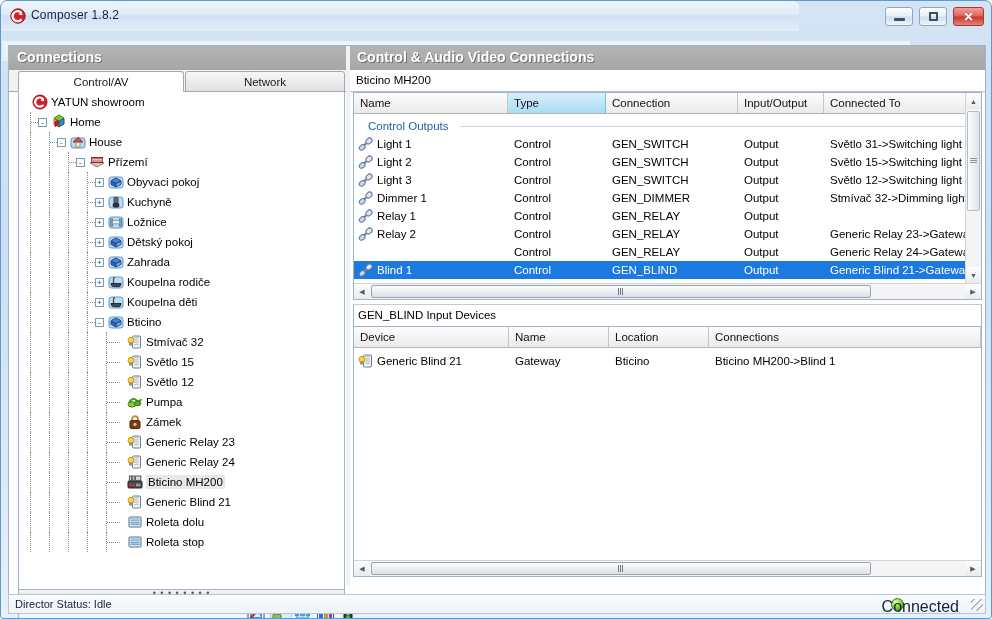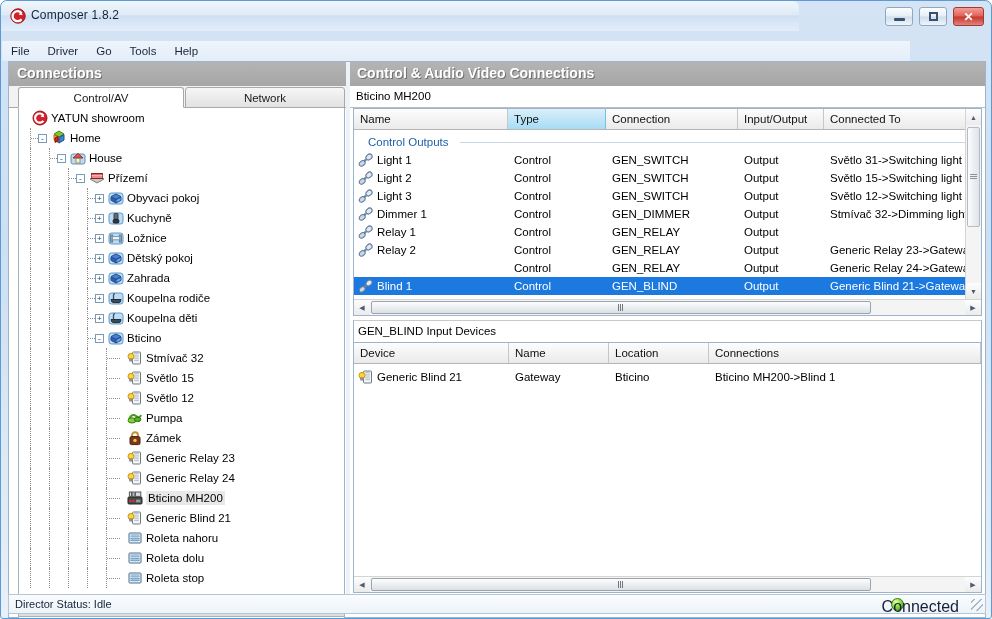--- a/index.html
+++ b/index.html
@@ -66,21 +66,21 @@
     background: linear-gradient(to bottom,#eef4fb 0%, #e4edf8 100%);
     margin-top: 10px;
   }
   .menu-item {
     float: left; height: 20px; line-height: 20px;
     padding: 0 9px; font-size: 11.5px; color: #18263a; cursor: default;
   }
 
   
   #client {
-    position: absolute; left: 7px; top: 60px;
+    position: absolute; left: 7px; top: 44px;
     width: 978px; height: 557px;
     background: #ffffff;
     border: 1px solid #9cb4cc;
   }
 
   
   #left-panel {
     position: absolute; left: 0; top: 0; width: 337px; height: 539px;
     background: #ffffff;
   }
@@ -630,33 +630,20 @@
             <span class="dotline" style="left:49px;top:0;height:20px;"></span>
             <span class="dotline" style="left:68px;top:0;height:20px;"></span>
             <span class="dotline" style="left:87px;top:0;height:20px;"></span>
             <span style="position:absolute;left:88px;top:10px;width:13px;border-top:1px dotted #8d8d8d;"></span>
             <span style="position:absolute;left:108px;top:0;"><svg class="ico" width="16" height="16" viewBox="0 0 16 16">
                 <rect x="5.5" y="2" width="8" height="12" rx="1" fill="#f3f5f7" stroke="#6e7a86"></rect>
         <path d="M7.2 3.4 H11.8 M7.2 5.2 H11.8 M7.2 7 H11.8 M7.2 8.8 H11.8 M7.2 10.6 H11.8" stroke="#b7c0c9"></path>
         <circle cx="4" cy="6.4" r="3" fill="#ffd23a" stroke="#c59a10"></circle>
         <rect x="2.8" y="9" width="2.4" height="2" fill="#b9b9b9" stroke="#7d7d7d"></rect>
               </svg><span class="lbl">Generic Blind 21</span></span>
-          </div>
-          <div class="tnode">
-            <span class="dotline" style="left:11px;top:0;height:20px;"></span>
-            <span class="dotline" style="left:30px;top:0;height:20px;"></span>
-            <span class="dotline" style="left:49px;top:0;height:20px;"></span>
-            <span class="dotline" style="left:68px;top:0;height:20px;"></span>
-            <span class="dotline" style="left:87px;top:0;height:20px;"></span>
-            <span style="position:absolute;left:88px;top:10px;width:13px;border-top:1px dotted #8d8d8d;"></span>
-            <span style="position:absolute;left:108px;top:0;"><svg class="ico" width="16" height="16" viewBox="0 0 16 16">
-                <rect x="2" y="3" width="12" height="10" rx="1" fill="#eef3f8" stroke="#4b6d8e"></rect>
-        <path d="M3.4 5 H12.6 M3.4 6.8 H12.6 M3.4 8.6 H12.6 M3.4 10.4 H12.6" stroke="#6f9ec4" stroke-width="1.1"></path>
-        <path d="M5.6 3.4 V12.6 M8 3.4 V12.6 M10.4 3.4 V12.6" stroke="#9fc2dc" stroke-width=".7"></path>
-              </svg><span class="lbl">Roleta nahoru</span></span>
           </div>
           <div class="tnode">
             <span class="dotline" style="left:11px;top:0;height:20px;"></span>
             <span class="dotline" style="left:30px;top:0;height:20px;"></span>
             <span class="dotline" style="left:49px;top:0;height:20px;"></span>
             <span class="dotline" style="left:68px;top:0;height:20px;"></span>
             <span class="dotline" style="left:87px;top:0;height:20px;"></span>
             <span style="position:absolute;left:88px;top:10px;width:13px;border-top:1px dotted #8d8d8d;"></span>
             <span style="position:absolute;left:108px;top:0;"><svg class="ico" width="16" height="16" viewBox="0 0 16 16">
                 <rect x="2" y="3" width="12" height="10" rx="1" fill="#eef3f8" stroke="#4b6d8e"></rect>

